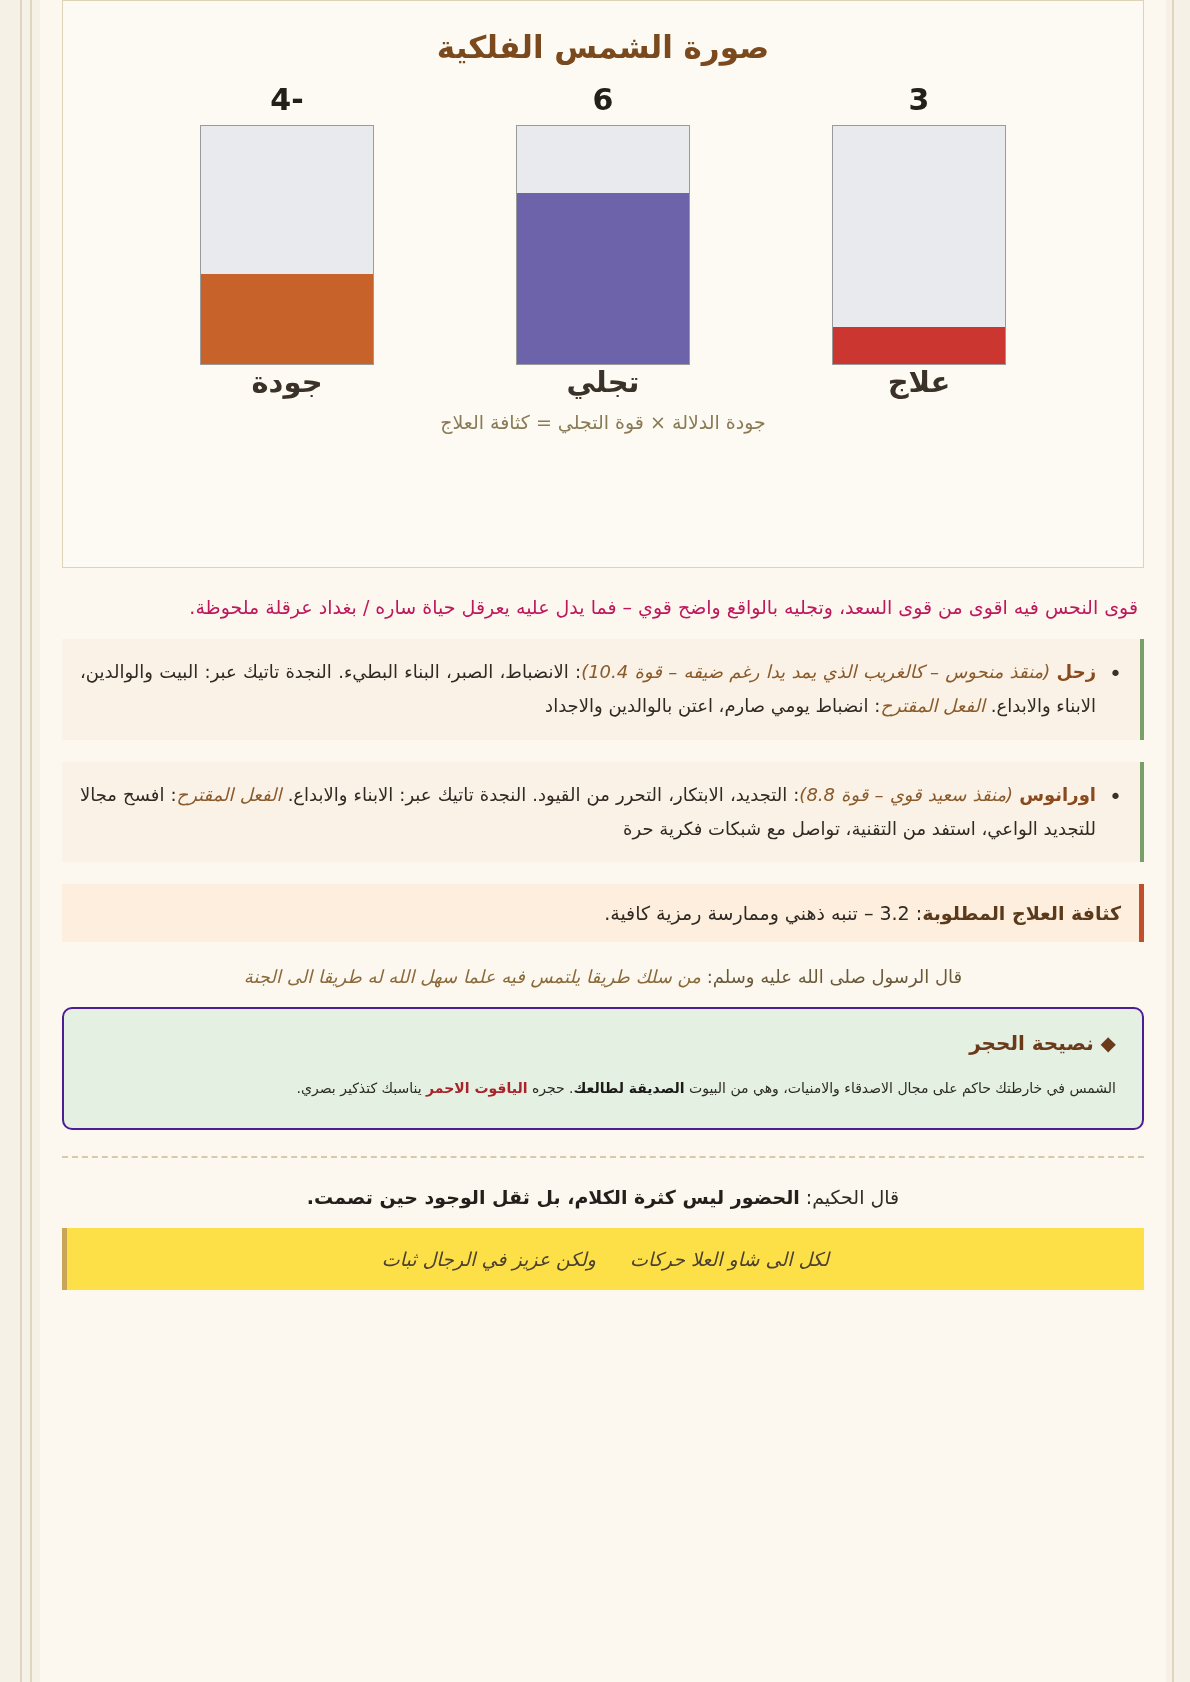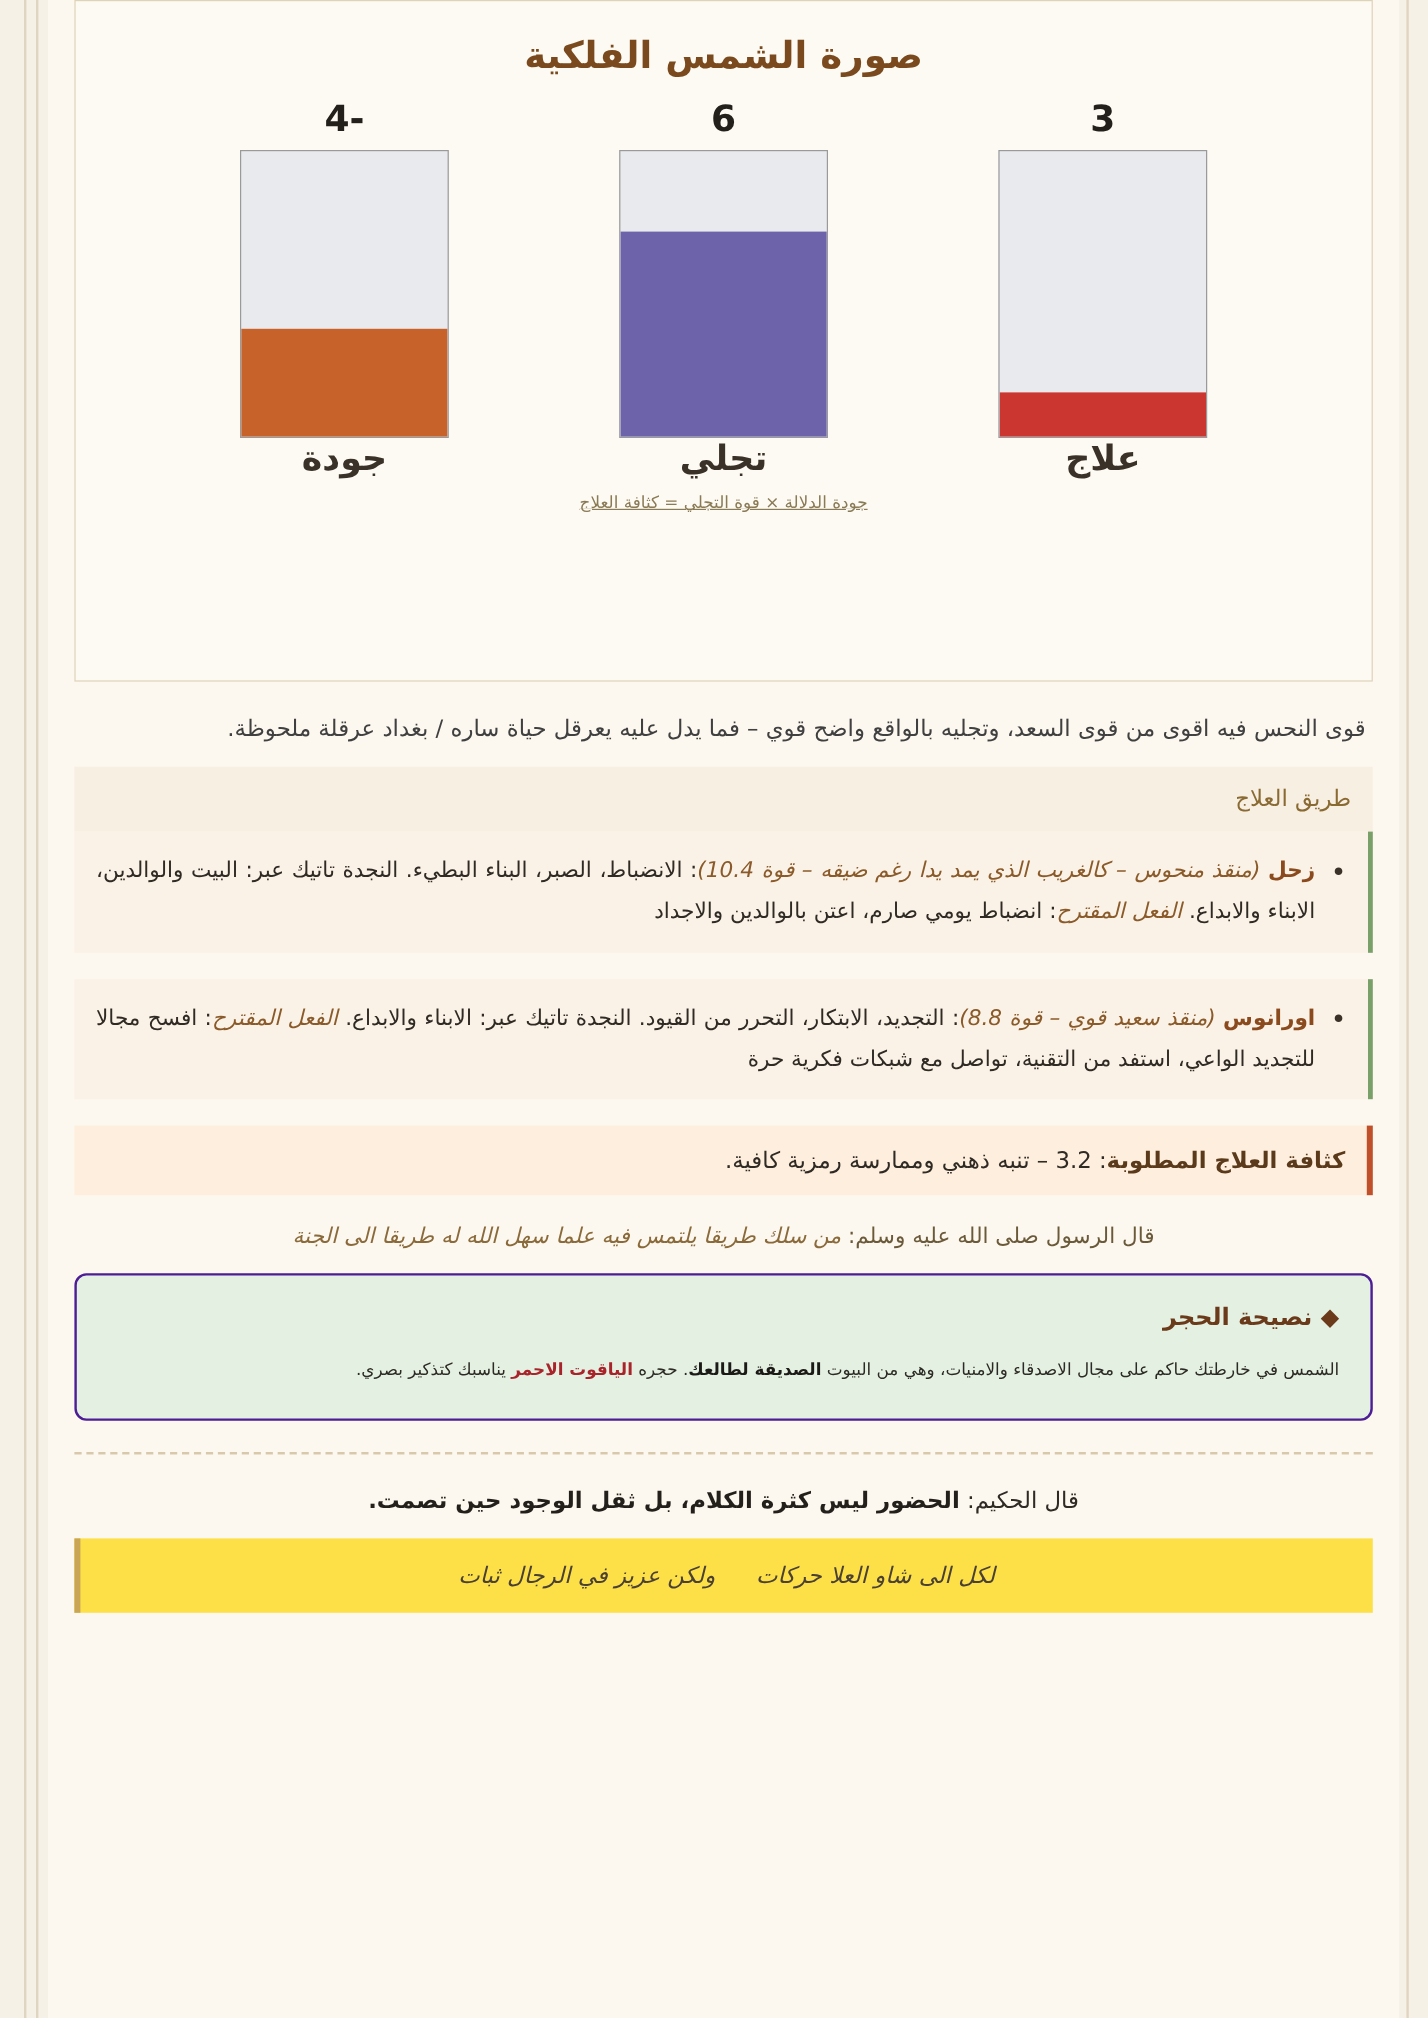--- a/index.html
+++ b/index.html
@@ -103,31 +103,30 @@
     position: absolute;
     left: 0; right: 0; bottom: 0;
   }
   .bar-label {
     font-size: 29px;
     font-weight: bold;
     color: #3a3229;
   }
   .chart-caption {
     text-align: center;
-    font-size: 14px;
+    font-size: 19px;
     color: #8a7a55;
     margin-top: 12px;
-    text-decoration: underline;
   }
 
   
   .para {
     font-size: 19px;
     line-height: 1.85;
-    color: #404040;
+    color: #be185d;
     text-align: right;
     padding: 22px 6px 14px 6px;
   }
   .band {
     background: #f7efe2;
     padding: 16px 18px;
     font-size: 19px;
     color: #8a6a33;
     text-align: right;
   }
@@ -268,21 +267,20 @@
           </div>
           <div class="bar-label">علاج</div>
         </div>
       </div>
 
       <div class="chart-caption">جودة الدلالة × قوة التجلي = كثافة العلاج</div>
     </div>
 
     <div class="para">قوى النحس فيه اقوى من قوى السعد، وتجليه بالواقع واضح قوي – فما يدل عليه يعرقل حياة ساره / بغداد عرقلة ملحوظة.</div>
 
-    <div class="band">طريق العلاج</div>
 
 
     <ul class="bullets">
       <li class="bullet">
         <span class="b-name">زحل</span>
         <span class="b-it">(منقذ منحوس – كالغريب الذي يمد يدا رغم ضيقه – قوة 10.4)</span><span>: الانضباط، الصبر، البناء البطيء. النجدة تاتيك عبر: البيت والوالدين، الابناء والابداع. </span><span class="b-it">الفعل المقترح</span><span>: انضباط يومي صارم، اعتن بالوالدين والاجداد</span>
       </li>
       <li class="bullet">
         <span class="b-name">اورانوس</span>
         <span class="b-it">(منقذ سعيد قوي – قوة 8.8)</span><span>: التجديد، الابتكار، التحرر من القيود. النجدة تاتيك عبر: الابناء والابداع. </span><span class="b-it">الفعل المقترح</span><span>: افسح مجالا للتجديد الواعي، استفد من التقنية، تواصل مع شبكات فكرية حرة</span>

